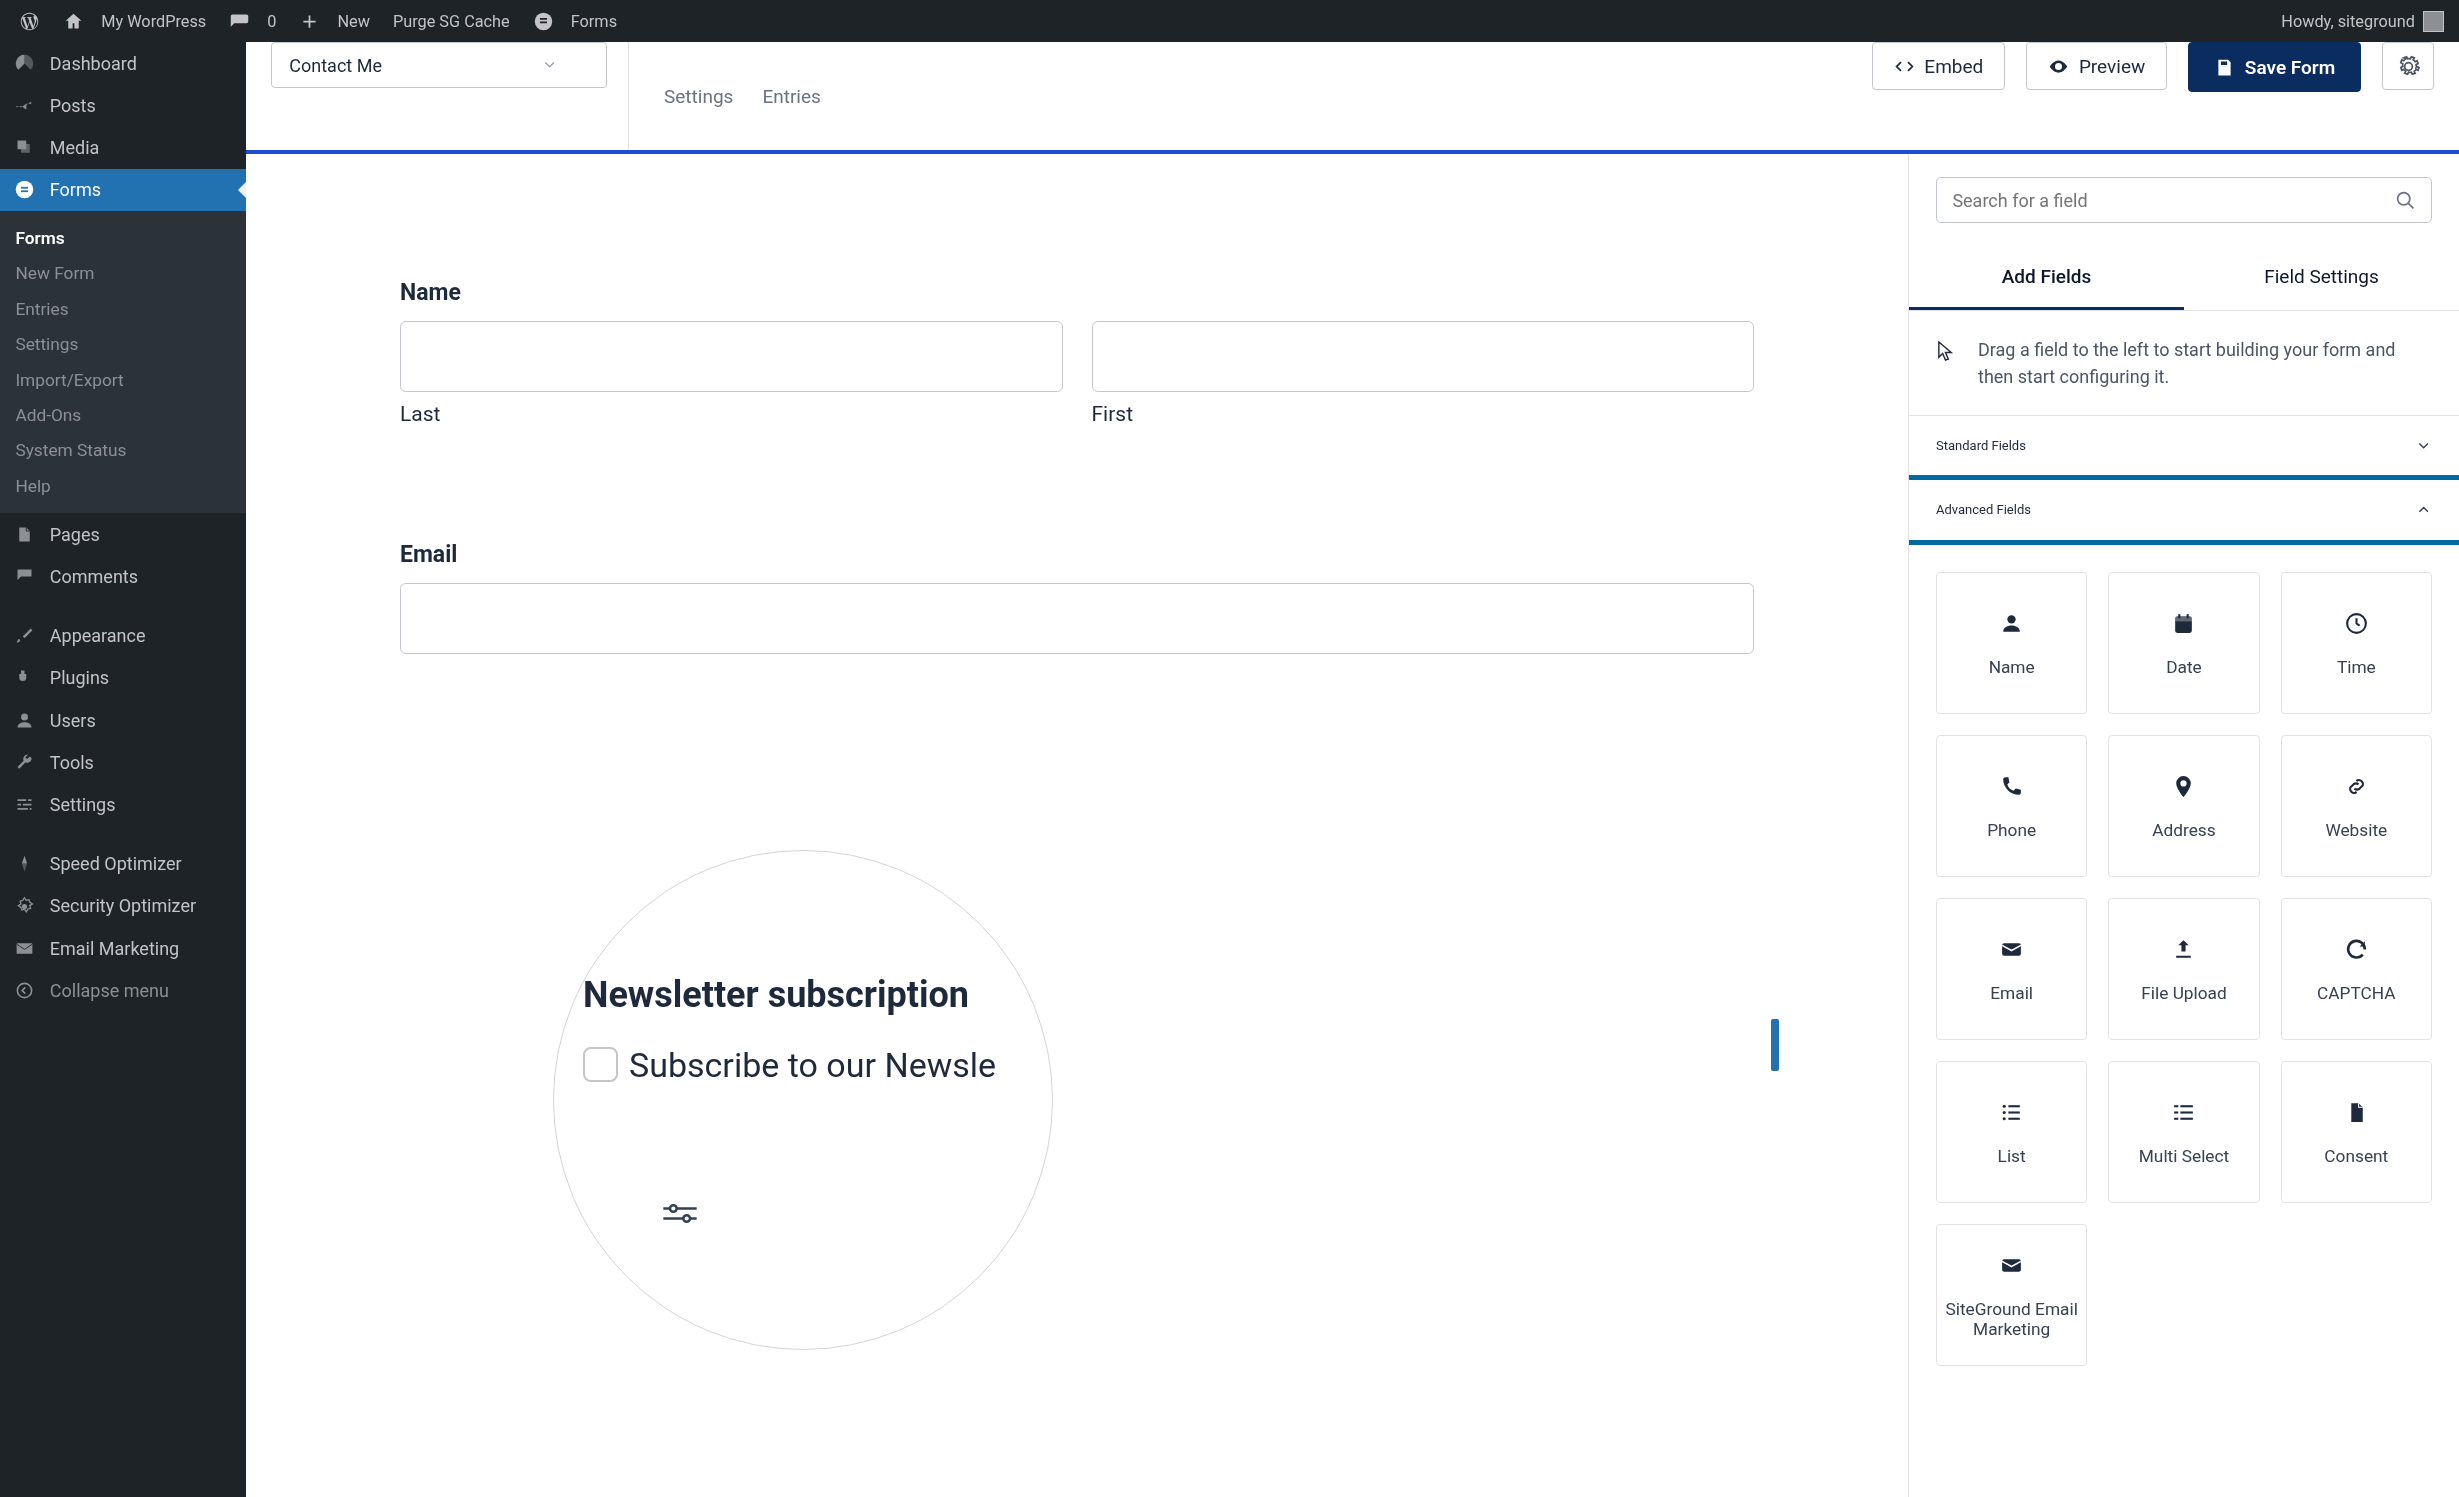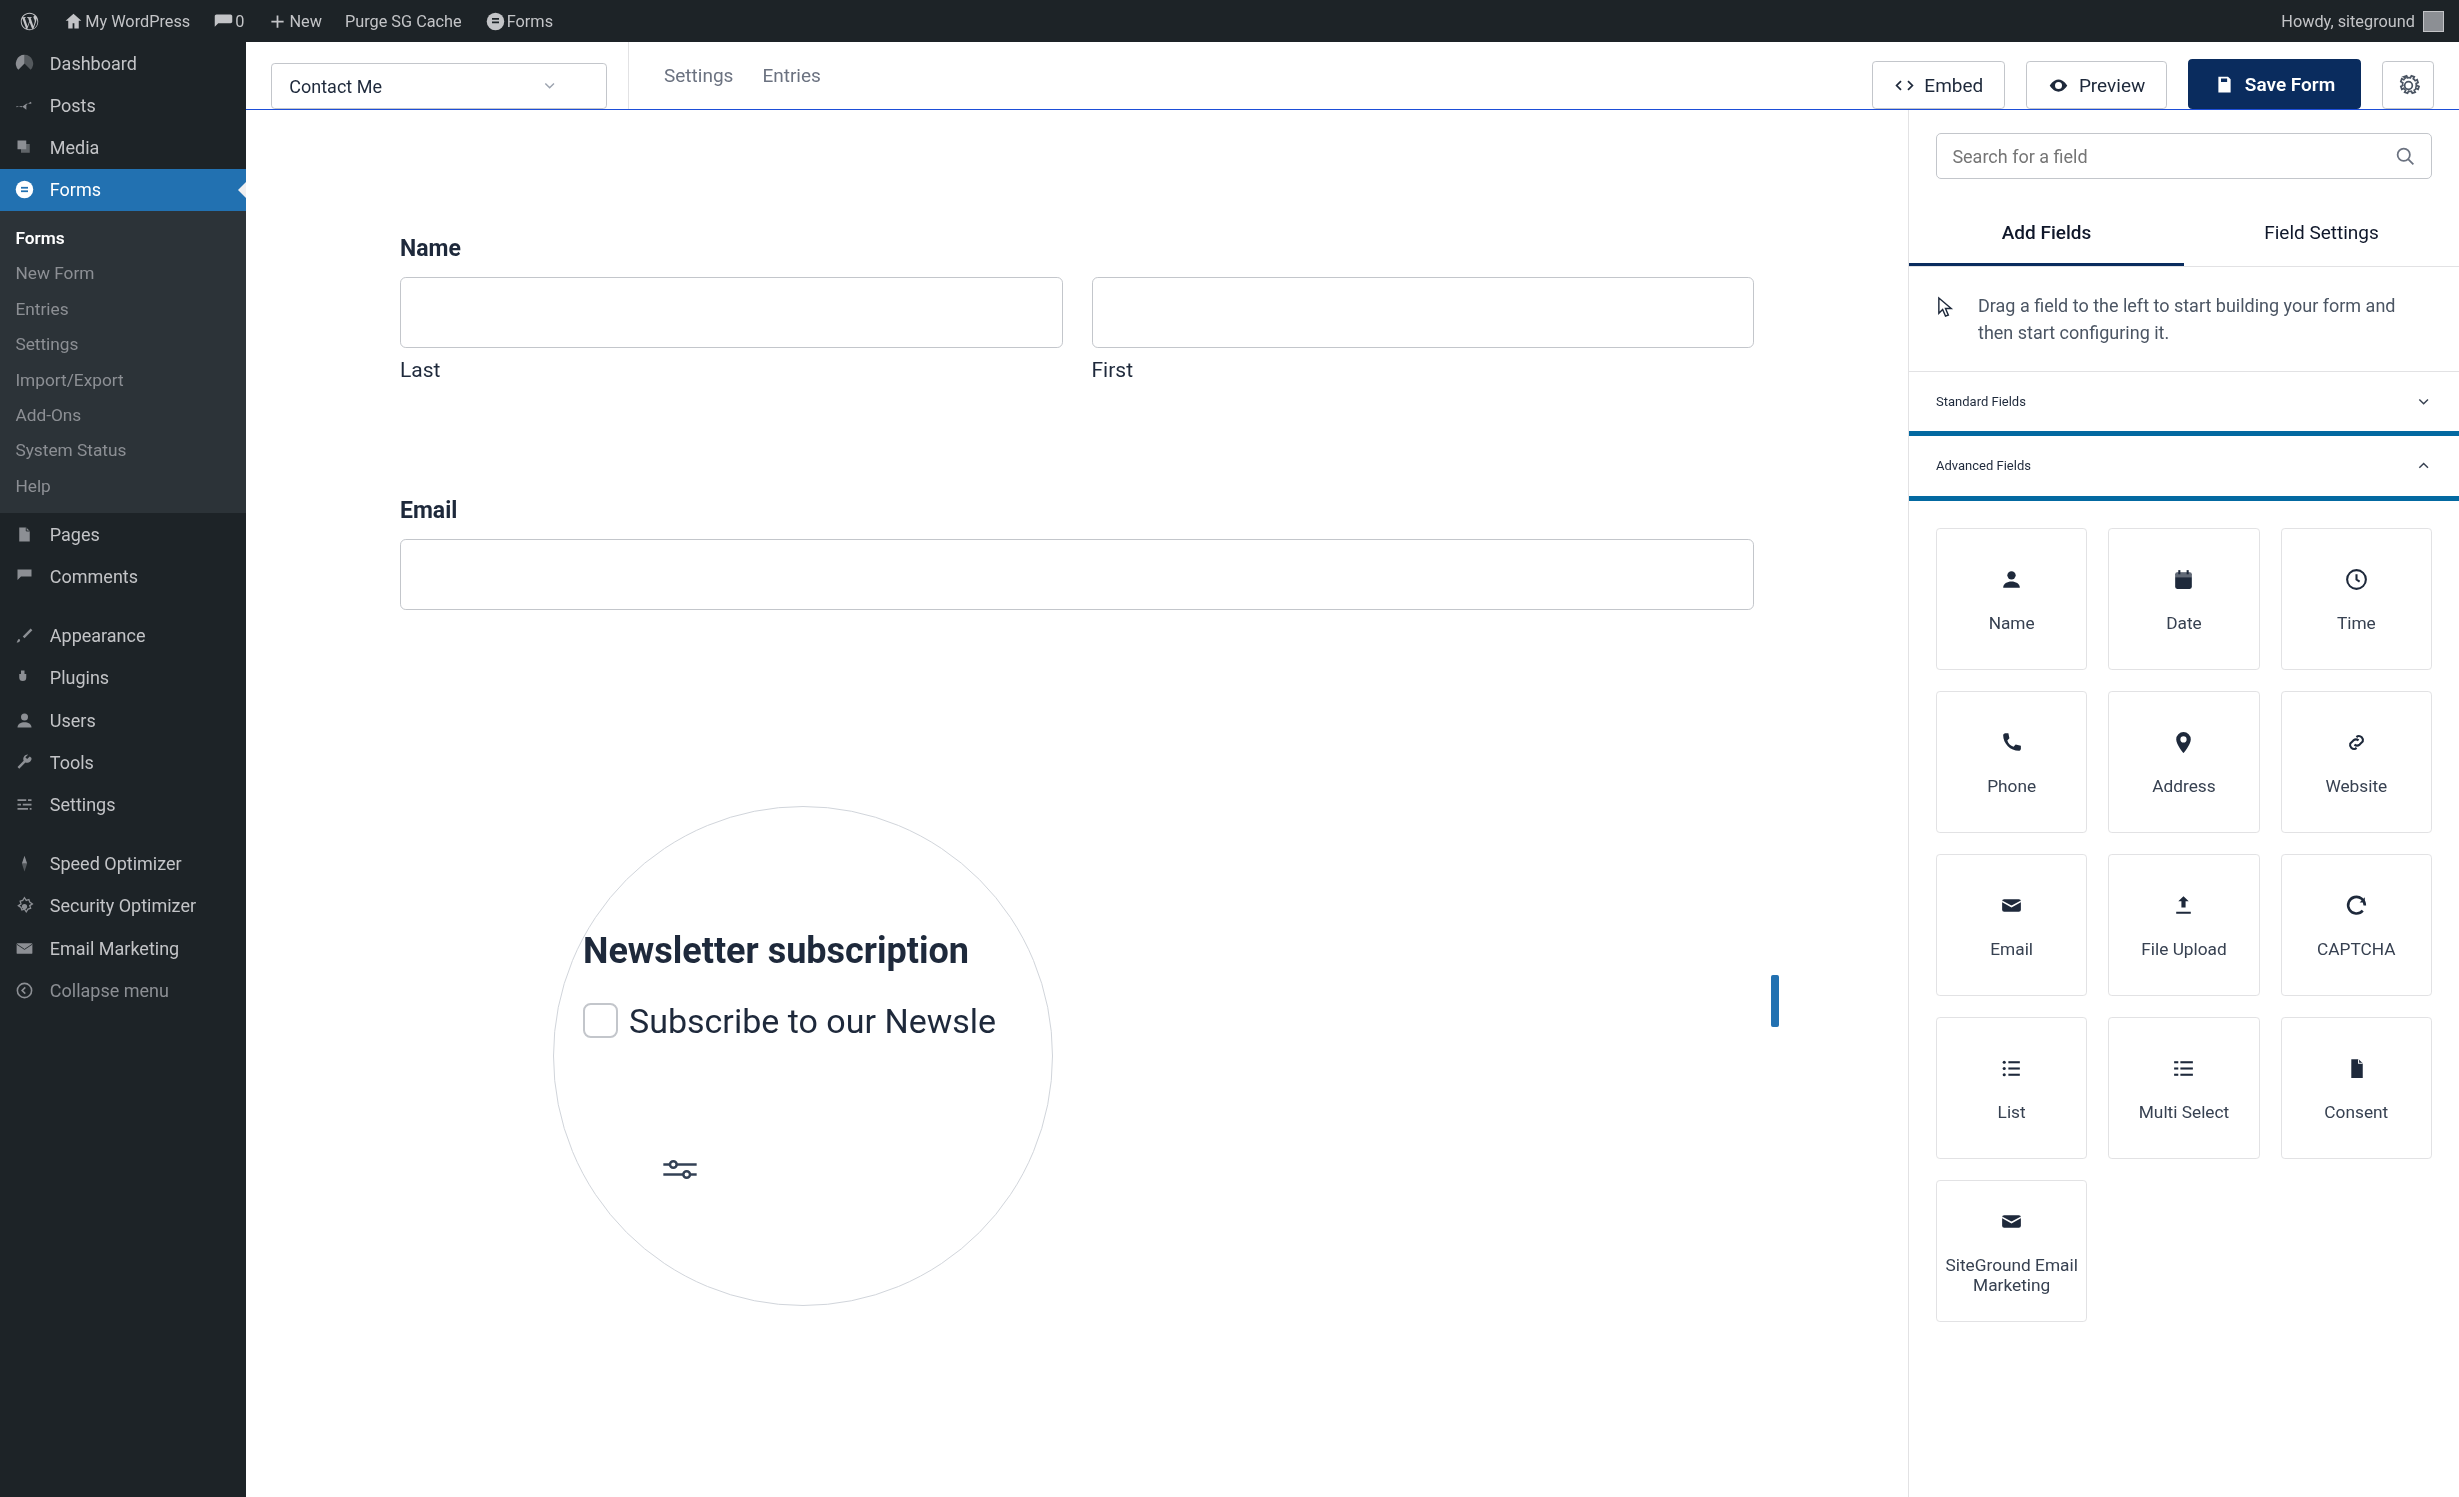--- a/index.html
+++ b/index.html
@@ -2,21 +2,21 @@
 <html><head>
 <meta charset="utf-8">
 <style>
 *{margin:0;padding:0;box-sizing:border-box;font-family:-apple-system,BlinkMacSystemFont,"Segoe UI",Roboto,sans-serif}
 body{background:#f0f0f1;overflow:hidden}
 .app{display:flex;flex-direction:column;height:100vh;width:100vw}
 
 
 .adminbar{background:#1d2327;color:#c3c4c7;height:42px;display:flex;align-items:center;padding:0 7.7px;font-size:16.3px;justify-content:space-between}
 .adminbar-left{display:flex;align-items:center;gap:0}
-.adminbar-item{display:flex;align-items:center;gap:1px;padding:0 11.5px;height:42px;cursor:pointer;color:#c3c4c7}
+.adminbar-item{display:flex;align-items:center;gap:17px;padding:0 11.5px;height:42px;cursor:pointer;color:#c3c4c7}
 .adminbar-right{display:flex;align-items:center;gap:7.7px;padding-right:7.7px}
 .adminbar .ic{width:21px;height:21px;display:inline-flex;align-items:center;justify-content:center}
 .avatar-mini{width:21px;height:21px;background:#8c8f94;border:1px solid #c3c4c7}
 
 
 .bodyrow{display:flex;flex:1;min-height:0}
 
 
 .sidebar{width:246px;background:#1d2327;color:#c3c4c7;display:flex;flex-direction:column;font-size:18px;overflow-y:auto}
 .side-item{display:flex;align-items:center;gap:13.4px;padding:9.6px 13.4px;cursor:pointer;color:#c3c4c7}
@@ -24,21 +24,21 @@
 .side-item.active::after{content:"";position:absolute;right:-1px;top:50%;transform:translateY(-50%);border:9.6px solid transparent;border-right-color:#f0f0f1}
 .side-ic{width:23px;height:23px;display:inline-flex;align-items:center;justify-content:center;flex-shrink:0}
 .side-sub{background:#2c3338;padding:9.6px 0}
 .side-sub a{display:block;padding:7.7px 15.4px;color:#8c8f94;text-decoration:none;font-size:17.3px;cursor:pointer}
 .side-sub a.sub-active{color:#fff;font-weight:600}
 
 
 .main{flex:1;background:#fff;display:flex;flex-direction:column;min-width:0}
 
 
-.toolbar{height:68px;border-bottom:1px solid #1d4ed8;display:flex;align-items:flex-end;padding:0 25px;gap:21px}
+.toolbar{height:112px;border-bottom:4px solid #1d4ed8;display:flex;align-items:flex-start;padding:0 25px;gap:21px}
 .form-select{border:1px solid #c3c6cb;border-radius:3.8px;padding:11.5px 48px 11.5px 17.3px;font-size:18px;color:#1e293b;background:#fff;position:relative;display:flex;align-items:center;cursor:pointer;min-width:336px;justify-content:space-between}
 .chev{color:#9ca3af}
 .toolbar-tabs{display:flex;gap:29px;border-left:1px solid #e2e2e4;padding-left:35px;height:100%;align-items:center}
 .toolbar-tab{color:#6b7280;font-size:19px;cursor:pointer}
 .toolbar-spacer{flex:1}
 .tbtn{display:flex;align-items:center;gap:9.6px;border:1px solid #c3c6cb;border-radius:3.8px;padding:11.5px 21px;font-size:19px;color:#1e293b;background:#fff;cursor:pointer}
 .tbtn.primary{background:#0a2c5e;border-color:#0a2c5e;color:#fff;font-weight:600;padding:12.5px 25px}
 .tbtn.iconly{padding:11.5px 13.4px}
 
 

